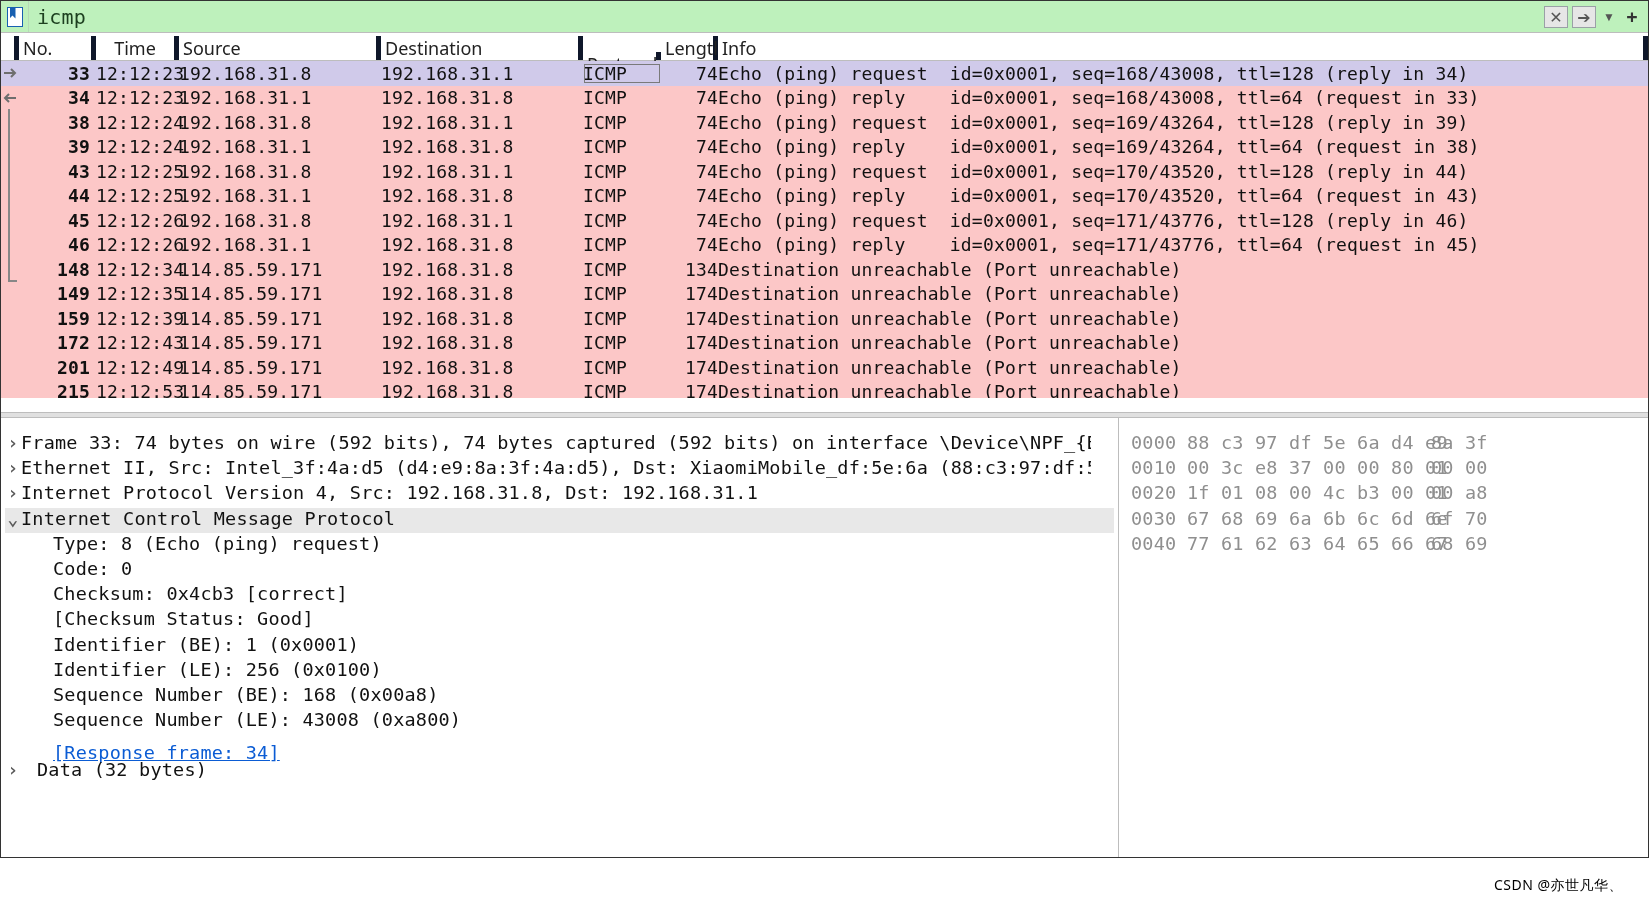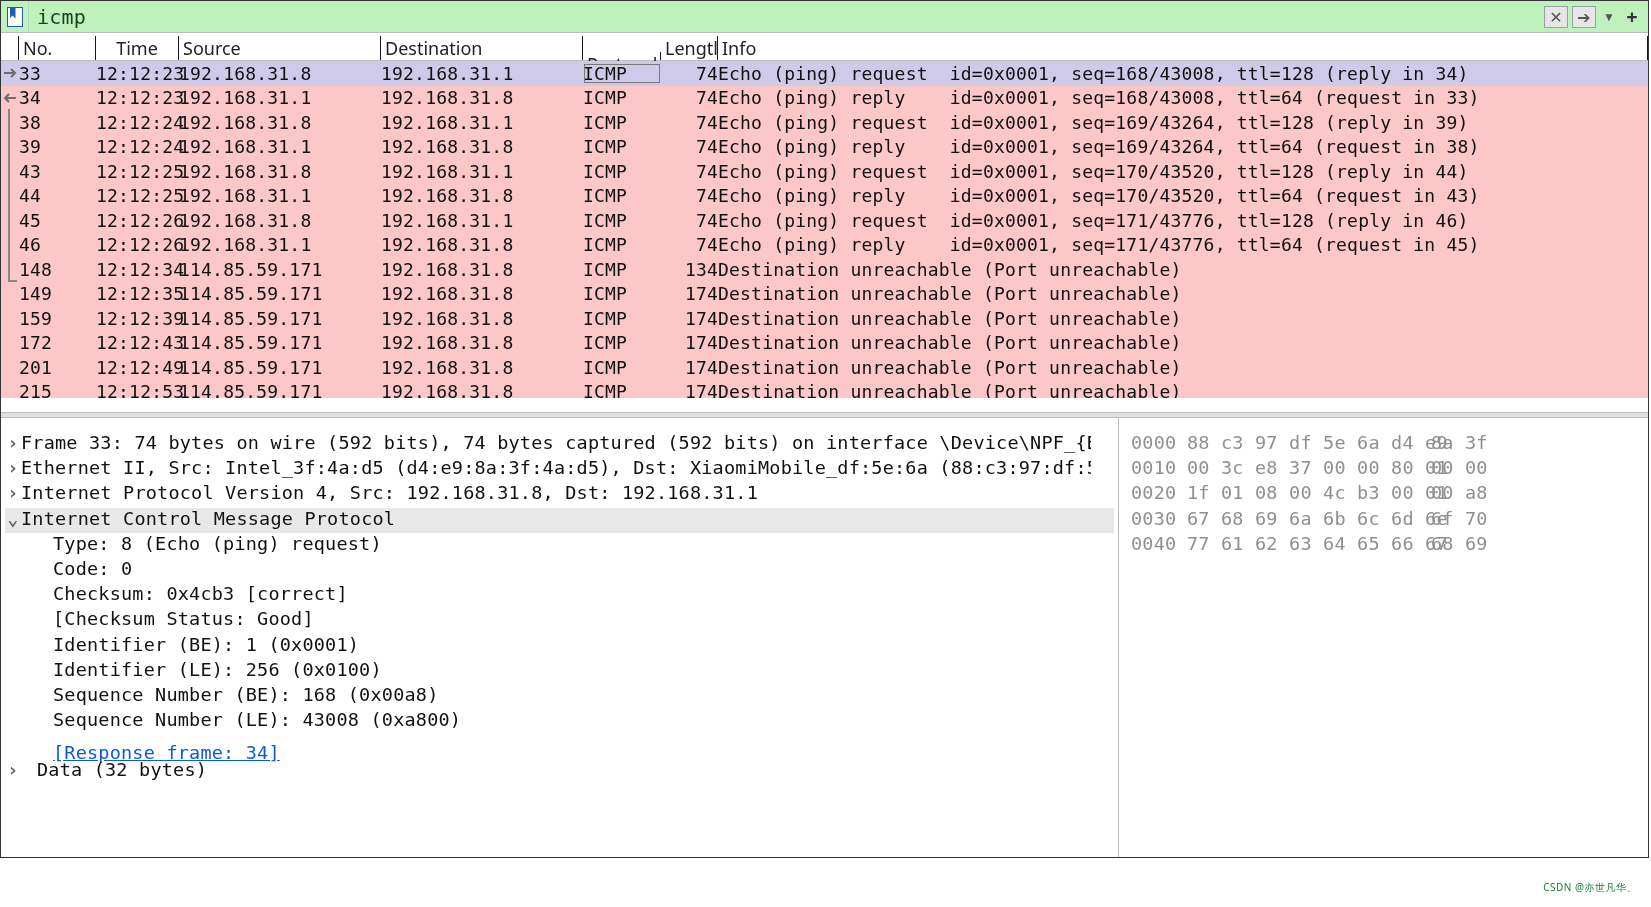--- a/index.html
+++ b/index.html
@@ -69,21 +69,21 @@
   .pkt-header{
     height:28px;
     display:flex;
     border-bottom:1px solid #bdbdbd;
     font-size:18px;
     background:#fff;
     position:relative;
     padding-top:3px;
   }
   .pkt-header > div{
-    border-right:1px solid #0f172a;
+    border-right:5px solid #0f172a;
     padding:0 4px;
     color:#222;
   }
   .col-gutter{width:18px;border-right:none;}
   .col-no{width:77px; text-align:left; padding-left:2px;}
   .col-time{width:83px;text-align:center;}
   .col-src{width:202px;}
   .col-dst{width:202px;}
   .col-proto{width:78px;margin-top:16px;}
   .col-len{width:57px;}
@@ -100,21 +100,21 @@
     position:absolute;left:0;right:0;bottom:0;height:14px;background:#fff;
   }
   .row{
     display:flex; height:24.5px; align-items:center;
     padding-right:4px;
   }
   .row .gut{ width:18px; height:100%; display:flex;align-items:center;justify-content:center;}
   .arrow-out, .arrow-in { width:14px;height:12px; }
   .arrow-out svg,.arrow-in svg{display:block;}
   .row .c{ font-size:18px; }
-  .row .c.no{ width:77px; text-align:left; padding-right:6px;}
+  .row .c.no{ width:77px; text-align:right; padding-right:6px;font-weight:bold;}
   .row .c.time{ width:83px;}
   .row .c.src{ width:202px;}
   .row .c.dst{ width:202px;}
   .row .c.proto{ width:78px;}
   .row .c.len{ width:57px; text-align:right; }
   .row .c.info{ flex:1; white-space:pre;}
   .bg-pink{ background:#fcc7c7; }
   .bg-sel{  background:#d0caea; }
   .sel .c.proto{ outline:1px solid #7a7a7a; outline-offset:-2px; }
   .link-row{
@@ -147,22 +147,22 @@
   .linkish{ color:#0b5cd4; text-decoration:underline;margin-top:8px; }
   .truncate{ overflow:hidden; white-space:nowrap; text-overflow:clip; max-width:1070px;}
 
   .hex-row{ display:flex; height:25.2px; font-size:18.5px; color:#8f8f8f;white-space:pre;}
   .hex-off{ width:56px; color:#8f8f8f;}
   .hex-b8{ width:224px; }
   .hex-bs{ width:20px;}
   .hex-b2{ }
 
   .watermark{
-    position:fixed; right:14px; bottom:12px;
-    font-size:10px; color:#15803d; letter-spacing:0.5px;
+    position:fixed; right:28px; bottom:12px;
+    font-size:14px; color:#000000; letter-spacing:0.5px;
     pointer-events:none;
   }
 </style>
 </head>
 <body>
 
 <div class="outer">
 
   <div class="filter-bar">
     <div class="bookmark-btn">

